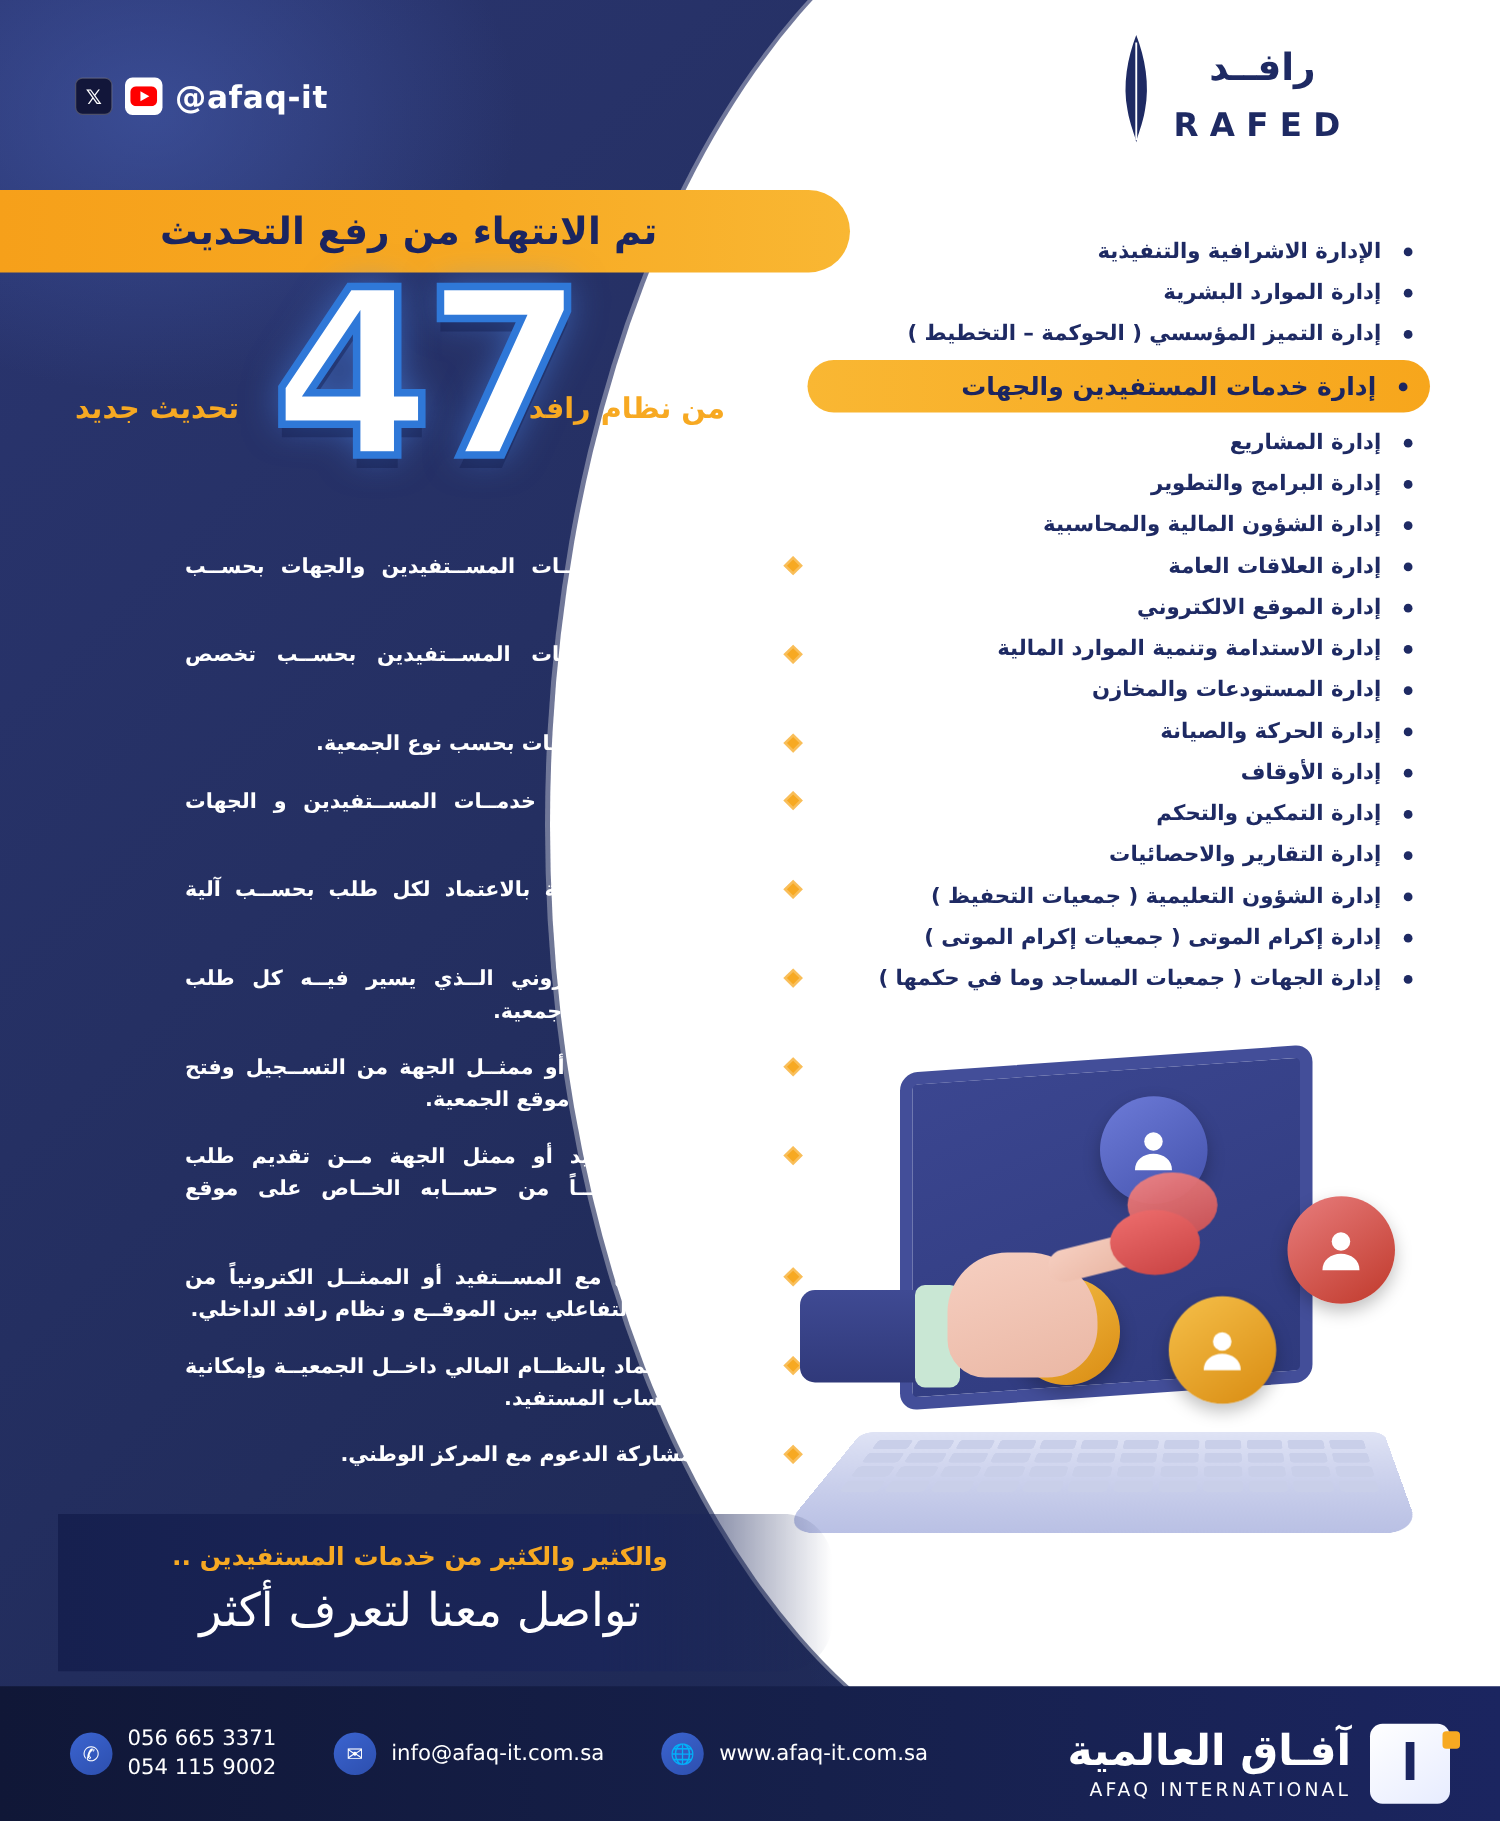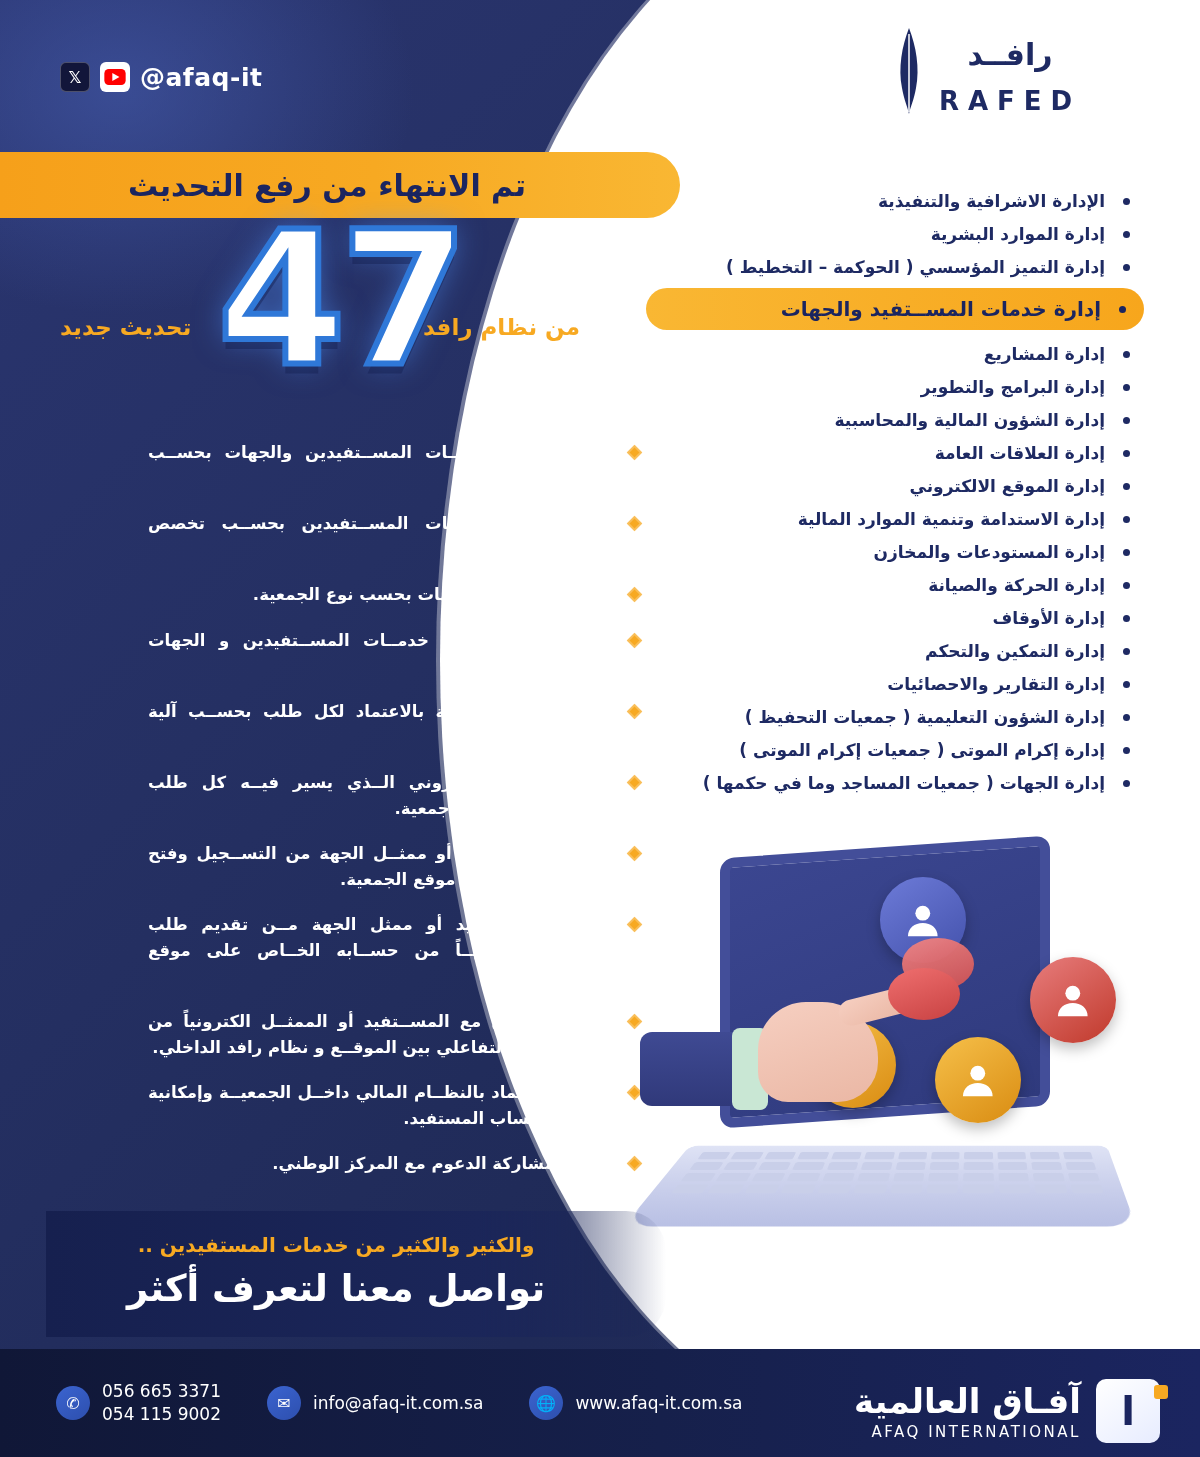--- a/index.html
+++ b/index.html
@@ -228,21 +228,21 @@
     position: absolute;
     left: 0; bottom: 120px;
     width: 620px; height: 126px;
     background: linear-gradient(90deg,#16204f 0%, #1b2659 70%, rgba(27,38,89,0) 100%);
     border-radius: 0 40px 40px 0;
     padding: 22px 0 0 0;
     text-align: center;
     margin-left: 46px;
   }
   .cta .small { color: #f7a922; font-size: 20px; font-weight: bold; padding-right:40px; }
-  .cta .big { color: #ffffff; font-size: 37px; font-weight: bold; margin-top: 10px; padding-right:40px;}
+  .cta .big { color: #ffffff; font-size: 37px; font-weight: normal; margin-top: 10px; padding-right:40px;}
 
   
   .footer {
     position: absolute; left: 0; bottom: 0;
     width: 1200px; height: 108px;
     background: linear-gradient(90deg,#101737 0%, #16204b 55%, #1b2560 100%);
     display: flex; align-items: center;
     direction: ltr;
   }
   .fitem { display:flex; align-items:center; gap: 12px; margin-left: 46px; }
@@ -368,21 +368,21 @@
     <div class="rrow">
         <span class="bullet"></span>
         <span class="t">إدارة  الموارد البشرية</span>
       </div>
     <div class="rrow">
         <span class="bullet"></span>
         <span class="t">إدارة التميز المؤسسي ( الحوكمة – التخطيط )</span>
       </div>
     <div class="rrow highlight">
         <span class="bullet"></span>
-        <span class="t">إدارة خدمات المســتفيد والجهات</span>
+        <span class="t">إدارة خدمات المستفيدين والجهات</span>
       </div>
     <div class="rrow">
         <span class="bullet"></span>
         <span class="t">إدارة المشاريع</span>
       </div>
     <div class="rrow">
         <span class="bullet"></span>
         <span class="t">إدارة البرامج والتطوير</span>
       </div>
     <div class="rrow">

